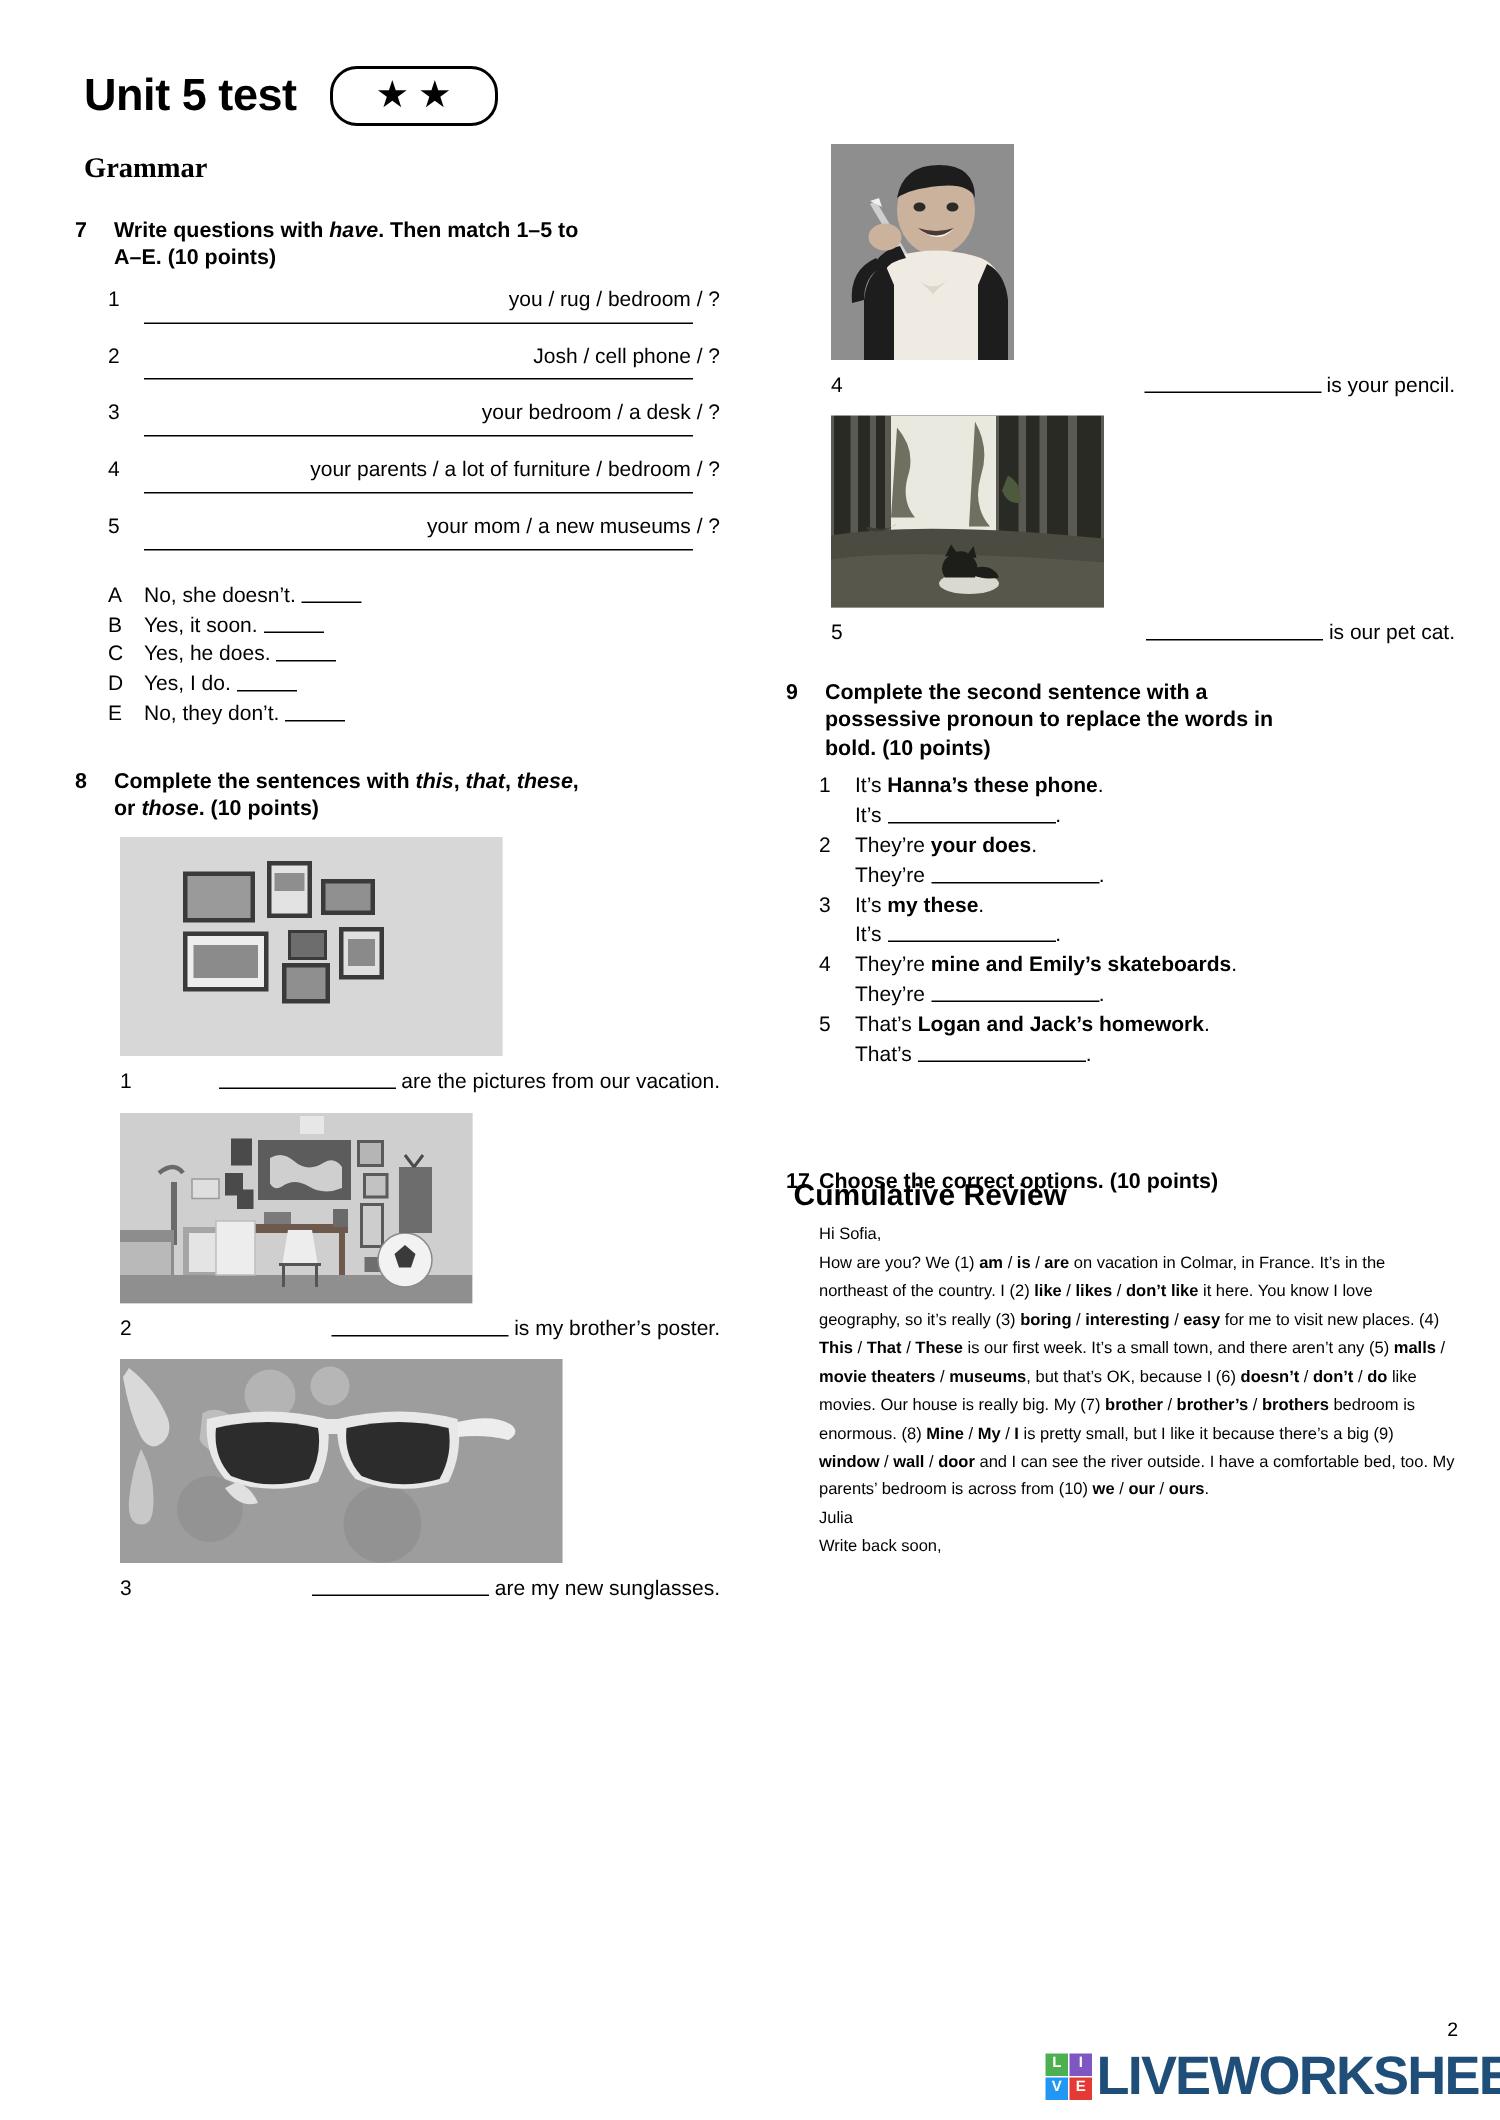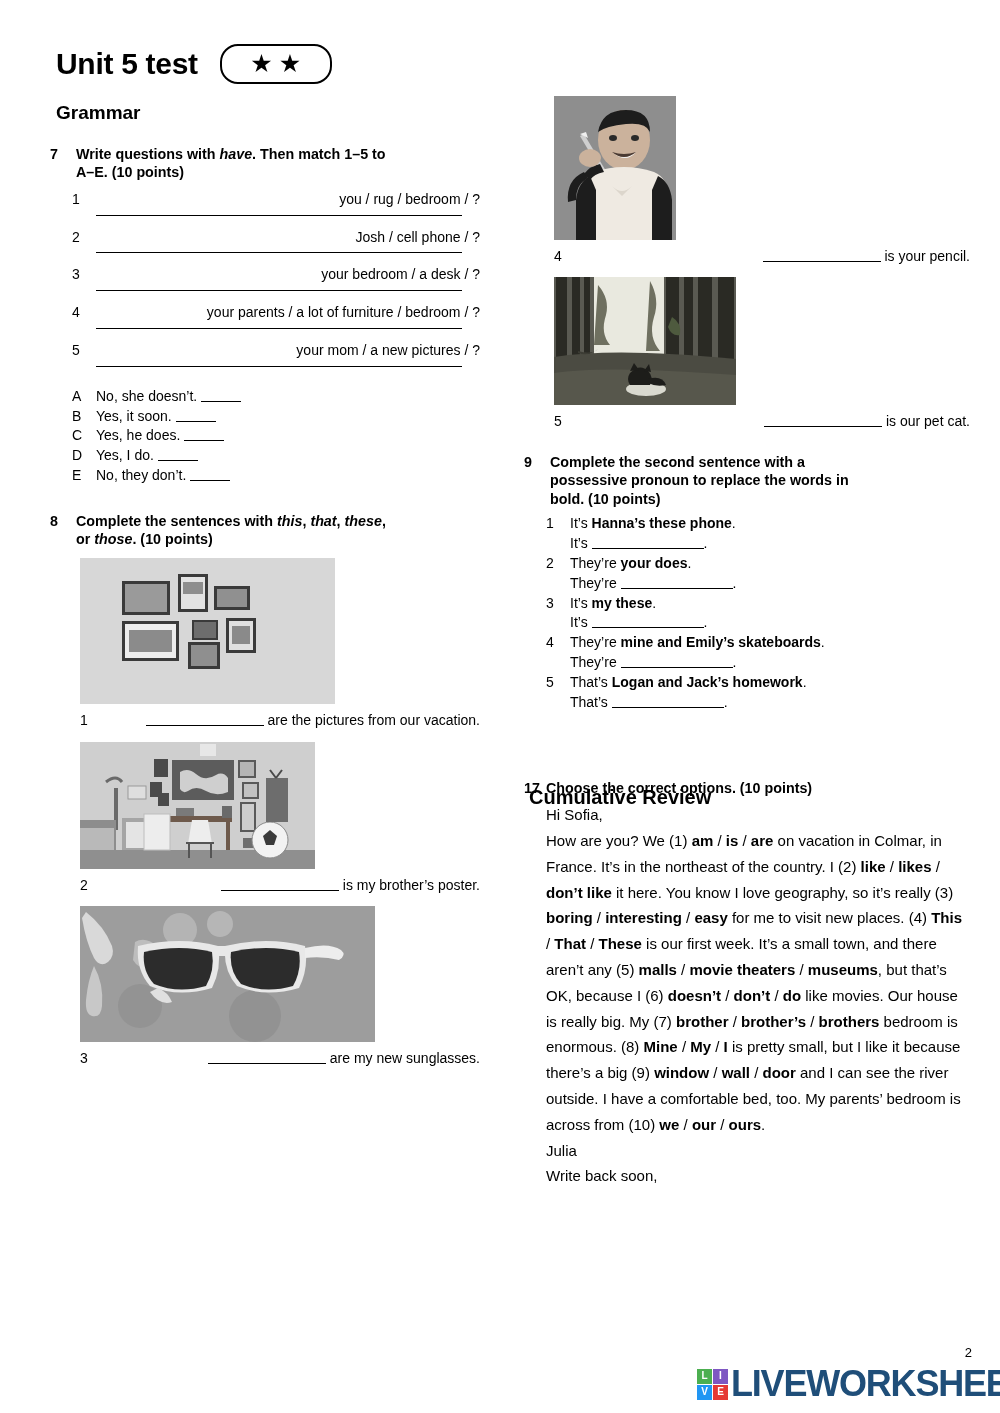--- a/index.html
+++ b/index.html
@@ -53,21 +53,21 @@
     color: #000;
     display: block;
     margin-top: -2px;
   }
 
   .section-head {
     position: absolute;
     font-size: 19px;
     font-weight: bold;
   }
-  #grammar-head { left: 56px; top: 102px; }
+  #grammar-head { left: 56px; top: 102px; font-family: Liberation Serif, serif; }
   #cumrev-head  { left: 529px; top: 786px; font-size: 20px; }
 
   
   .col-left  { position: absolute; left: 50px;  top: 145px; width: 430px; }
   .col-right { position: absolute; left: 524px; top: 96px;  width: 446px; }
 
   
   .ex { position: relative; }
   .ex-head {
     display: flex;
@@ -149,24 +149,24 @@
   }
   .q-line .item-num { padding-left: 22px; }
 
   
   .ex9-item { font-size: 14px; line-height: 1.42; }
   .ex9-item b { font-weight: bold; }
   .ex9-sub { padding-left: 46px; }
 
   
   .letter-text {
-    font-size: 15px;
+    font-size: 11px;
     line-height: 1.72;
     padding-left: 22px;
-    margin-top: 5px;
+    margin-top: 17px;
   }
   .letter-text b { font-weight: bold; }
 
   
   .page-number {
     position: absolute;
     right: 28px;
     top: 1345px;
     font-size: 13px;
   }
@@ -259,21 +259,21 @@
             <div class="item-num">4</div>
             <div class="item-body">your parents / a lot of furniture / bedroom / ?</div>
           </div>
           <div class="rule-row">
               <div class="rule rule-long"></div>
             </div>
         </div>
         <div style="margin-top:12px">
           <div class="item">
             <div class="item-num">5</div>
-            <div class="item-body">your mom / a new pictures / ?</div>
+            <div class="item-body">your mom / a new museums / ?</div>
           </div>
           <div class="rule-row">
               <div class="rule rule-long"></div>
             </div>
         </div>
       </div>
 
       <div class="letters">
         <div class="letter-row">
           <div class="letter-key">A</div>

